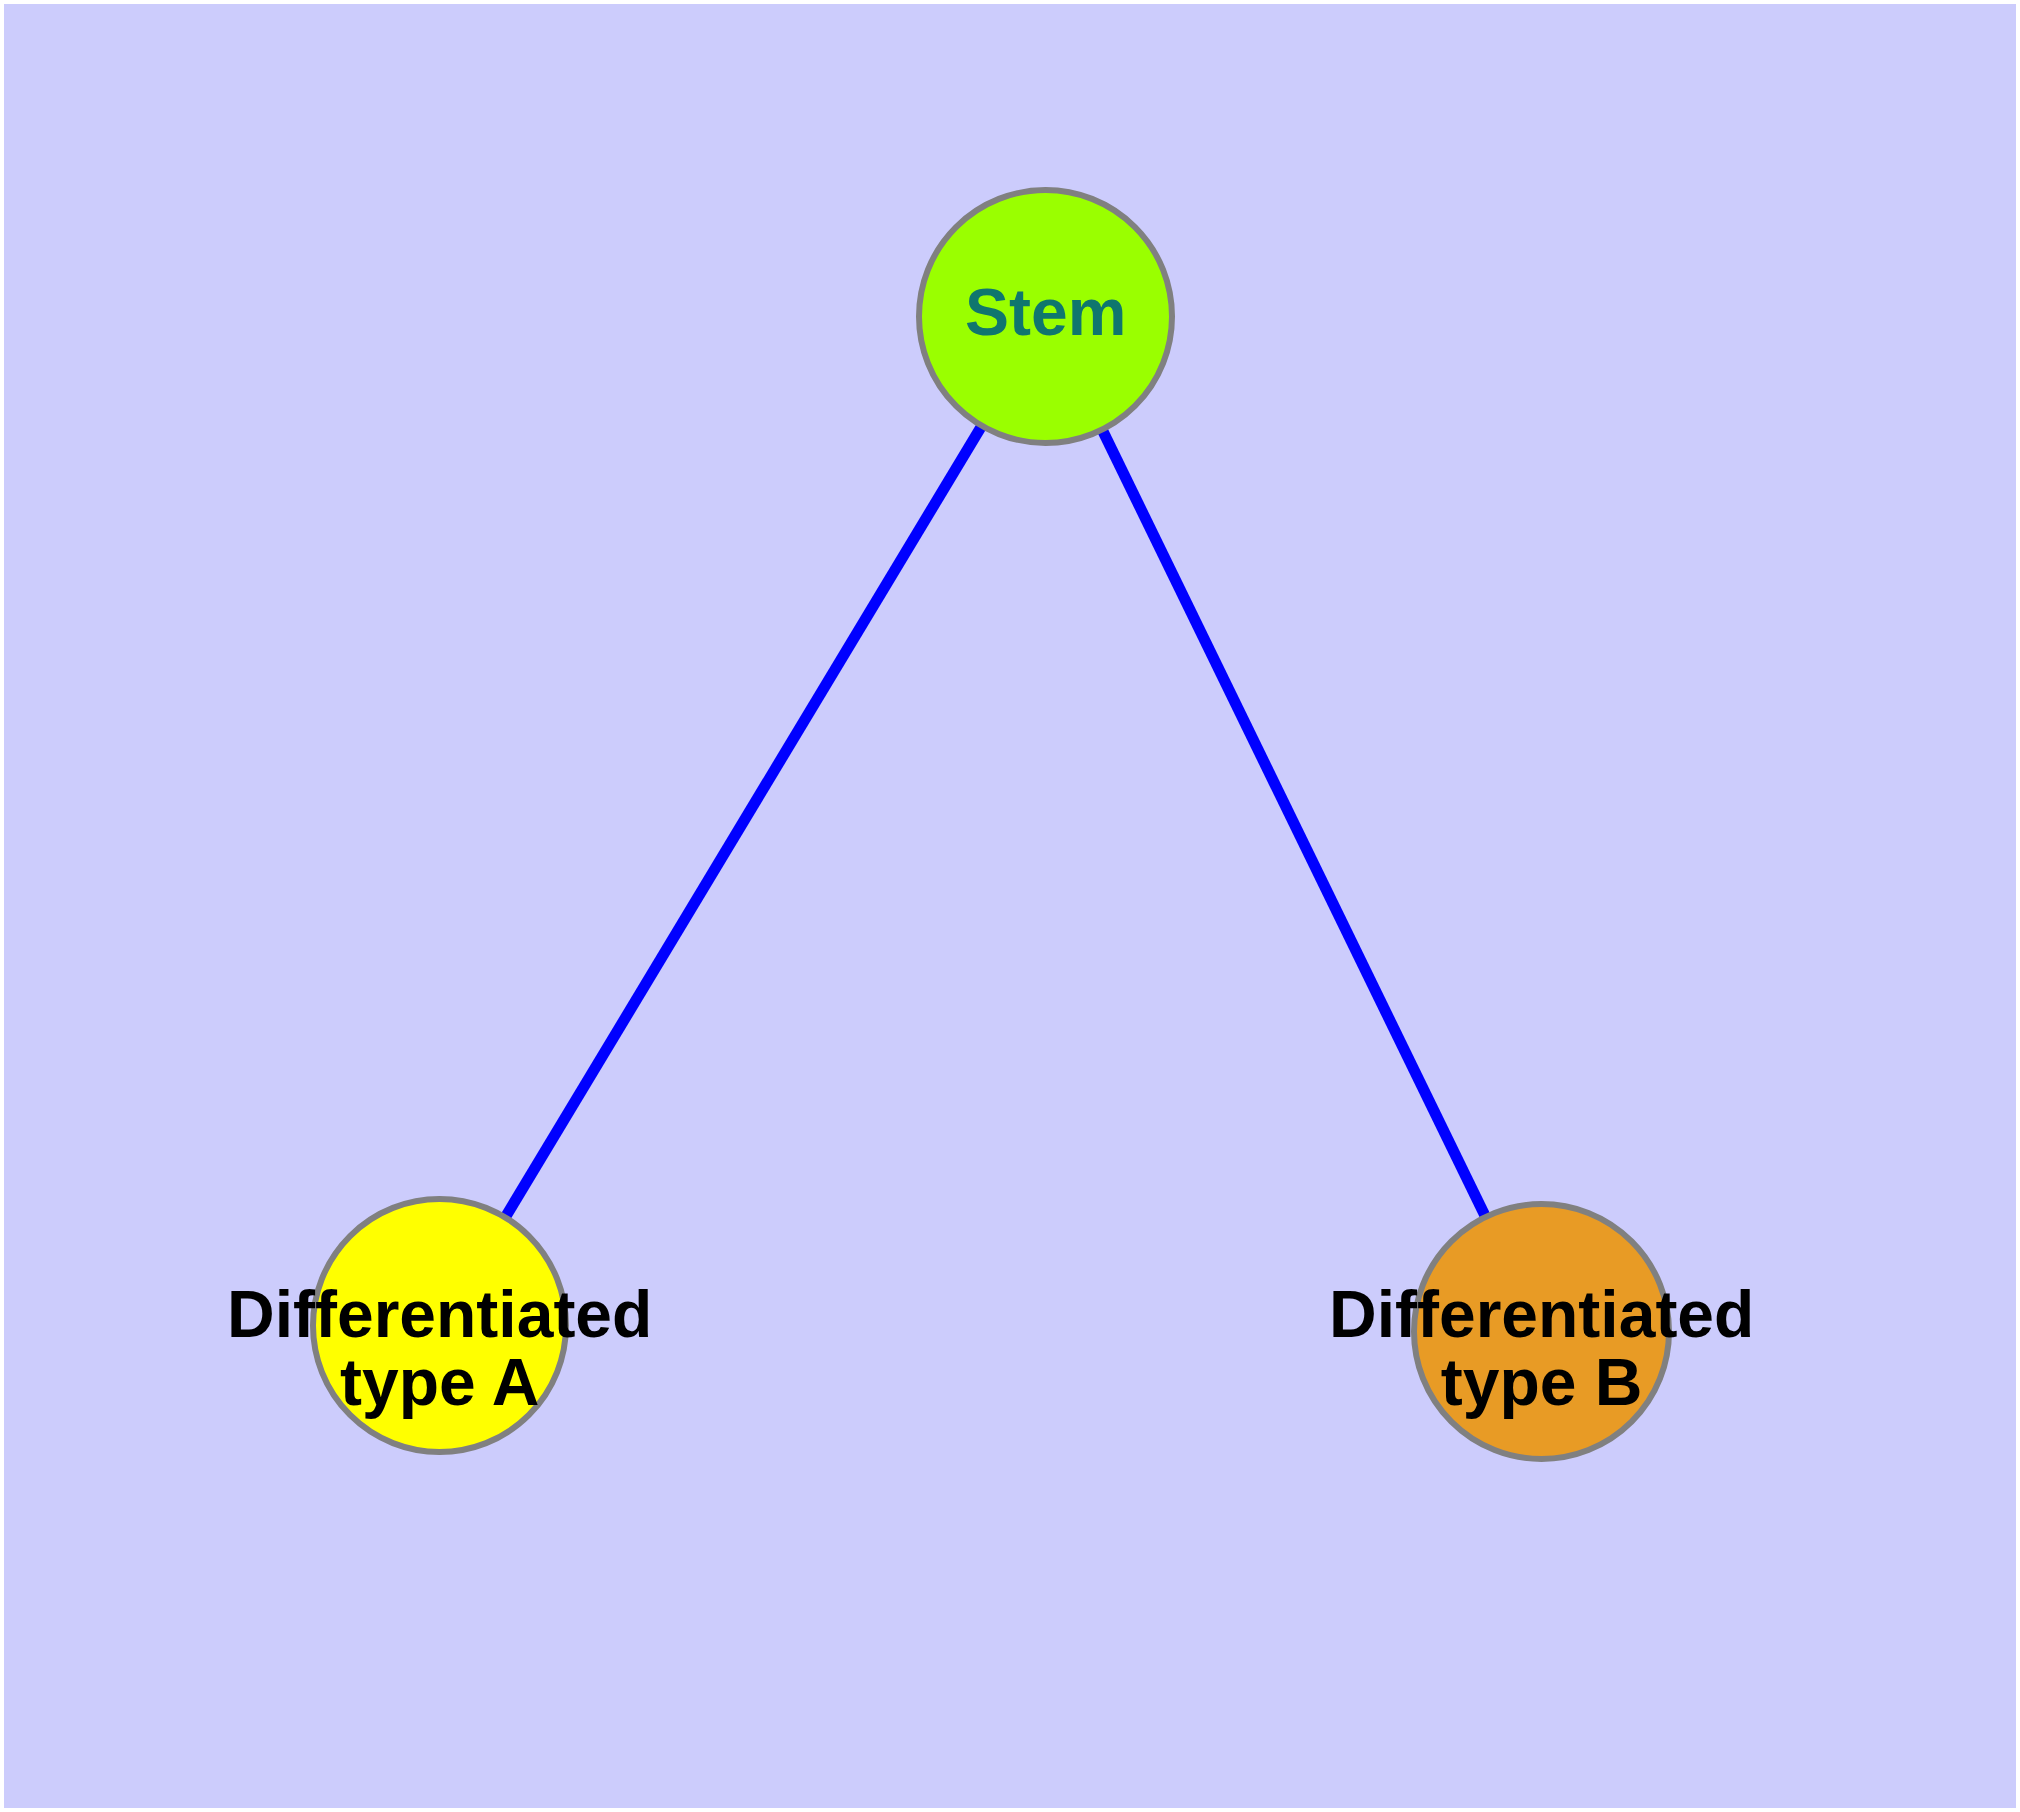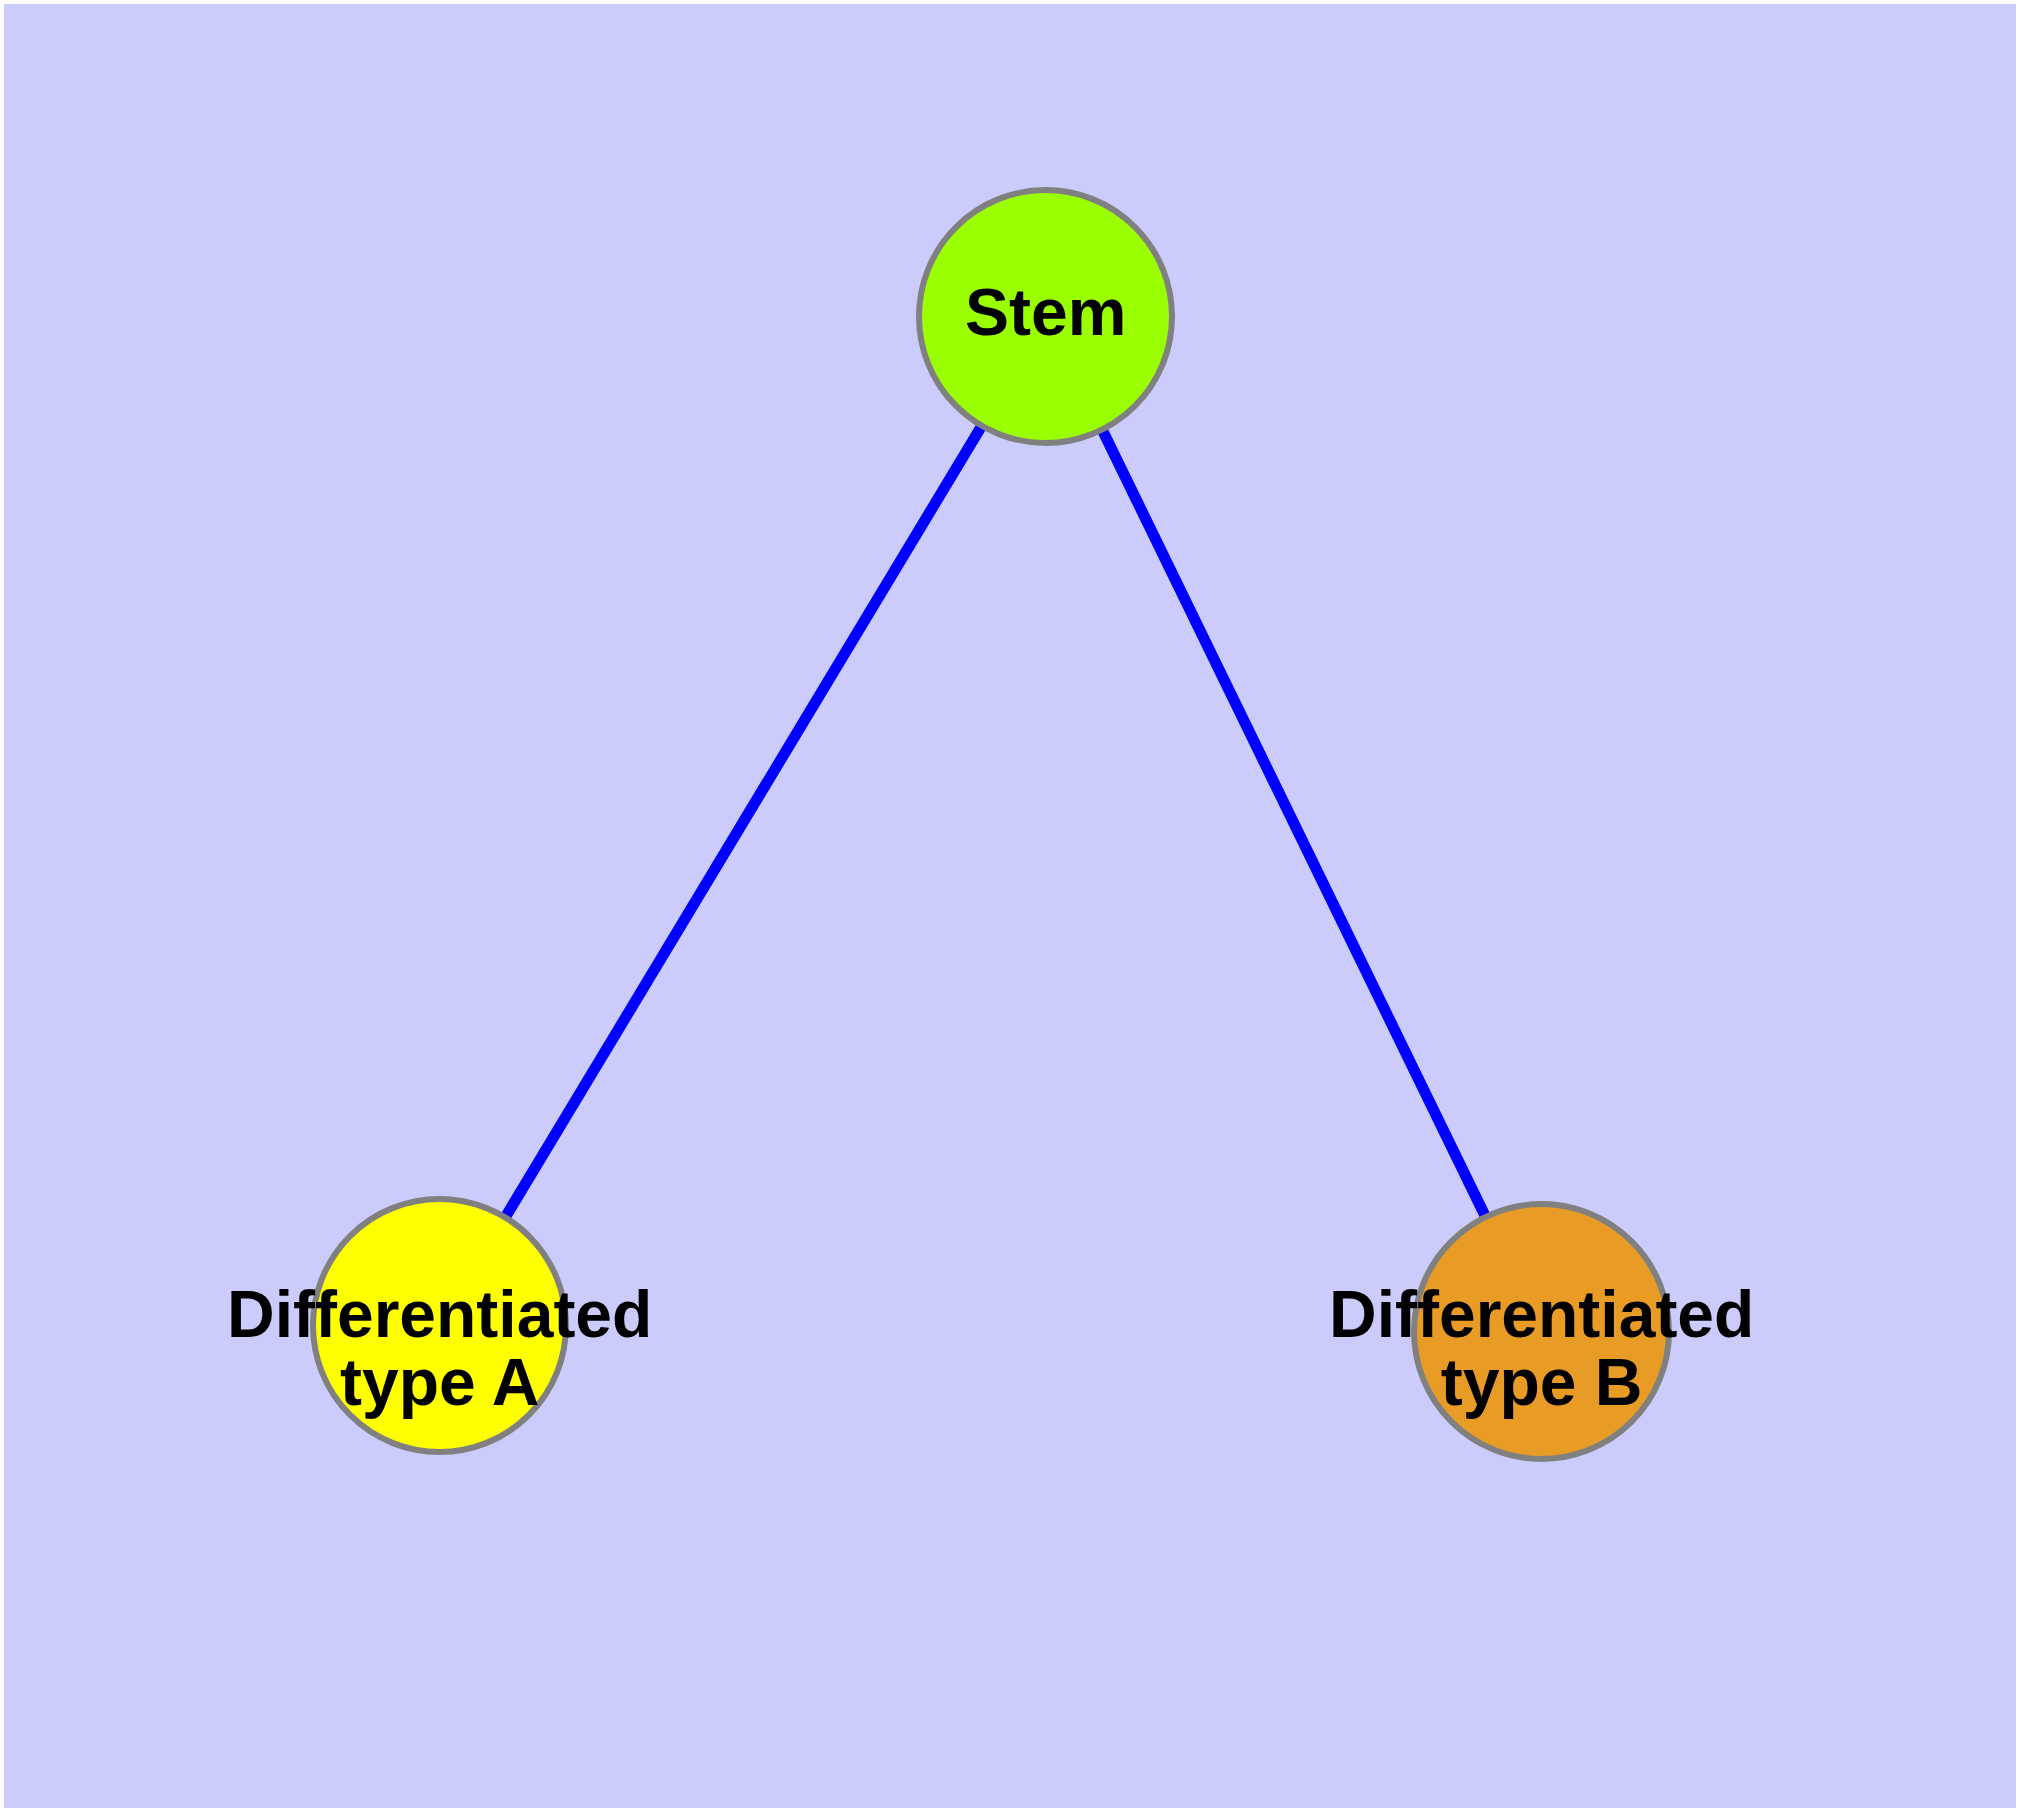--- a/index.html
+++ b/index.html
@@ -96,21 +96,21 @@
 <body style="background: rgb(255, 255, 255);">
 
 <div id="canvas" style="background: rgb(204, 204, 252);">
 
   <svg id="edge-layer" viewBox="0 0 2374 2128" xmlns="http://www.w3.org/2000/svg">
     <line x1="1231" y1="369" x2="514" y2="1560" stroke="#0000ff" stroke-width="13" stroke-linecap="butt"></line>
     <line x1="1231" y1="369" x2="1814" y2="1566" stroke="#0000ff" stroke-width="13" stroke-linecap="butt"></line>
   </svg>
 
   <div id="node-stem" class="node" style="background: rgb(154, 255, 0); border-color: rgb(128, 128, 128);"></div>
-  <div id="label-stem" class="node-label" style="color: #000000;">Stem</div>
+  <div id="label-stem" class="node-label" style="color: #0f766e;">Stem</div>
 
   <div id="node-diff-a" class="node" style="background: rgb(255, 255, 0); border-color: rgb(128, 128, 128);"></div>
   <div id="label-diff-a" class="node-label" style="color: rgb(0, 0, 0);">Differentiated
 type A</div>
 
   <div id="node-diff-b" class="node" style="background: rgb(232, 155, 37); border-color: rgb(128, 128, 128);"></div>
   <div id="label-diff-b" class="node-label" style="color: rgb(0, 0, 0);">Differentiated
 type B</div>
 
 </div>

